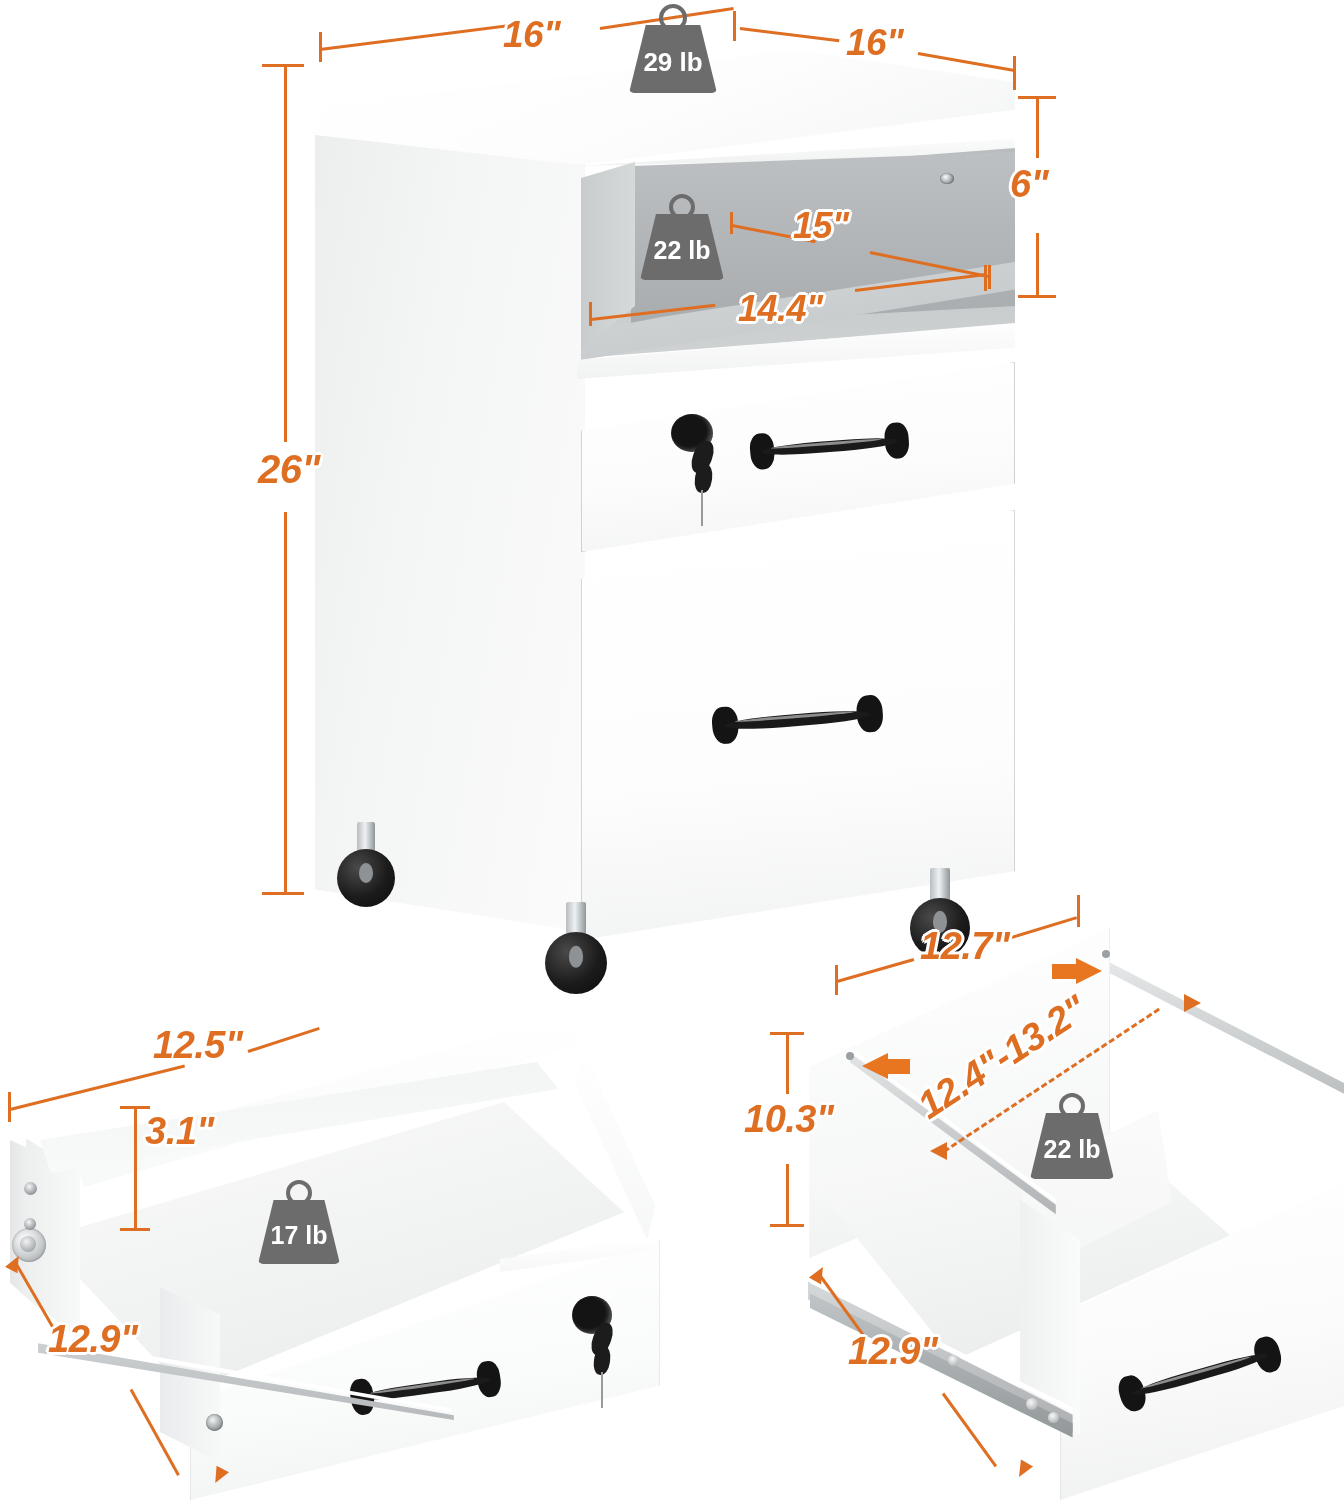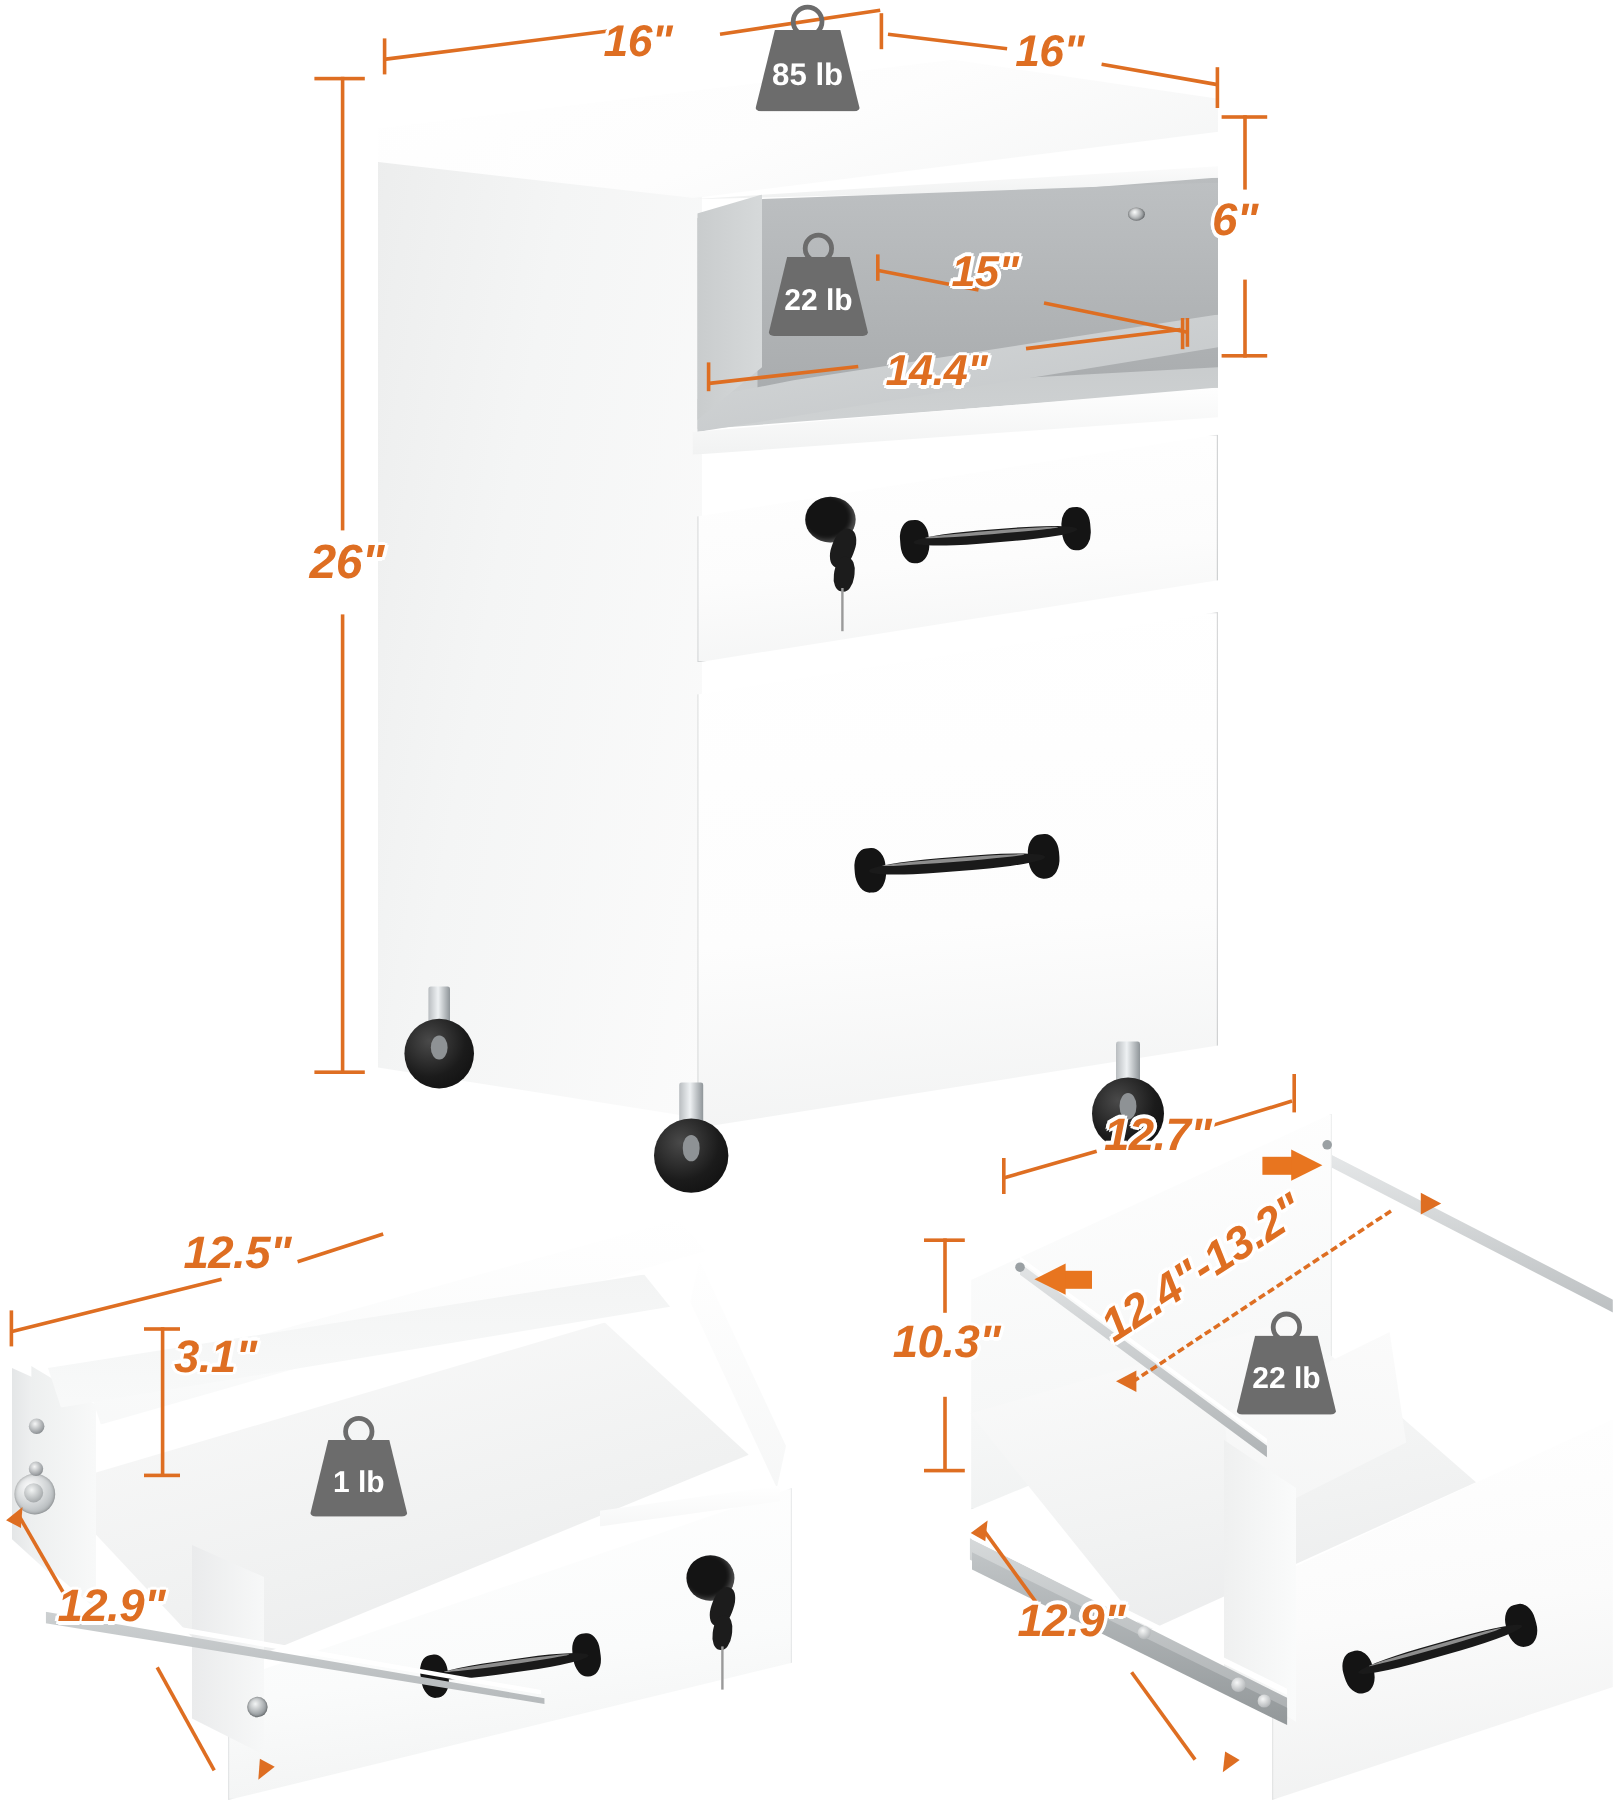--- a/index.html
+++ b/index.html
@@ -239,21 +239,21 @@
   <div class="rot" style="left:591px; top:318px; width:125px; transform:rotate(-6.5deg);"></div>
   <div class="rot" style="left:855px; top:289px; width:130px; transform:rotate(-7deg);"></div>
   <div class="tick v" style="left:984px; top:265px; height:26px;"></div>
   <div class="dim" style="left:738px; top:288px; font-size:36px;">14.4"</div>
 
   <div class="badge" style="left:629px; top:4px; width:88px; height:90px;">
     <div class="ring" style="width:28px; height:28px;"></div>
   </div>
   <div class="badge" style="left:629px; top:25px; width:88px; height:68px;">
     <div class="body" style="width:88px; height:68px; clip-path:polygon(19% 0%, 81% 0%, 100% 100%, 0% 100%);">
-      <span style="font-size:26px; margin-top:6px;">85 lb</span>
+      <span style="font-size:26px; margin-top:6px;">29 lb</span>
     </div>
   </div>
 
   <div class="badge" style="left:640px; top:194px; width:84px; height:88px;">
     <div class="ring" style="width:26px; height:26px;"></div>
   </div>
   <div class="badge" style="left:640px; top:214px; width:84px; height:66px;">
     <div class="body" style="width:84px; height:66px; clip-path:polygon(19% 0%, 81% 0%, 100% 100%, 0% 100%);">
       <span style="font-size:25px; margin-top:6px;">22 lb</span>
     </div>
@@ -349,21 +349,21 @@
   <div class="rot" style="left:16px; top:1262px; width:78px; transform:rotate(60deg);"></div>
   <div class="dim" style="left:48px; top:1318px; font-size:38px;">12.9"</div>
   <div class="rot" style="left:131px; top:1388px; width:98px; transform:rotate(61deg);"></div>
   <div class="ah" style="left:212px; top:1468px; border-left:7px solid transparent; border-right:7px solid transparent; border-top:16px solid #DE6E22; transform:rotate(28deg);"></div>
 
   <div class="badge" style="left:258px; top:1180px; width:82px; height:86px;">
     <div class="ring" style="width:26px; height:26px;"></div>
   </div>
   <div class="badge" style="left:258px; top:1200px; width:82px; height:64px;">
     <div class="body" style="width:82px; height:64px; clip-path:polygon(19% 0%, 81% 0%, 100% 100%, 0% 100%);">
-      <span style="font-size:25px; margin-top:6px;">1 lb</span>
+      <span style="font-size:25px; margin-top:6px;">17 lb</span>
     </div>
   </div>
 
   <div class="cab" style="left:790px; top:900px; width:554px; height:600px;">
 
     <div class="face" style="left:10px; top:28px; width:310px; height:330px;
                 background:linear-gradient(172deg,#ffffff,#f6f7f7 70%,#eef0f0);
                 clip-path:polygon(3% 42%, 100% 0%, 100% 62%, 3% 100%);
                 box-shadow:inset 0 0 0 1px rgba(150,155,158,.14);"></div>
 

